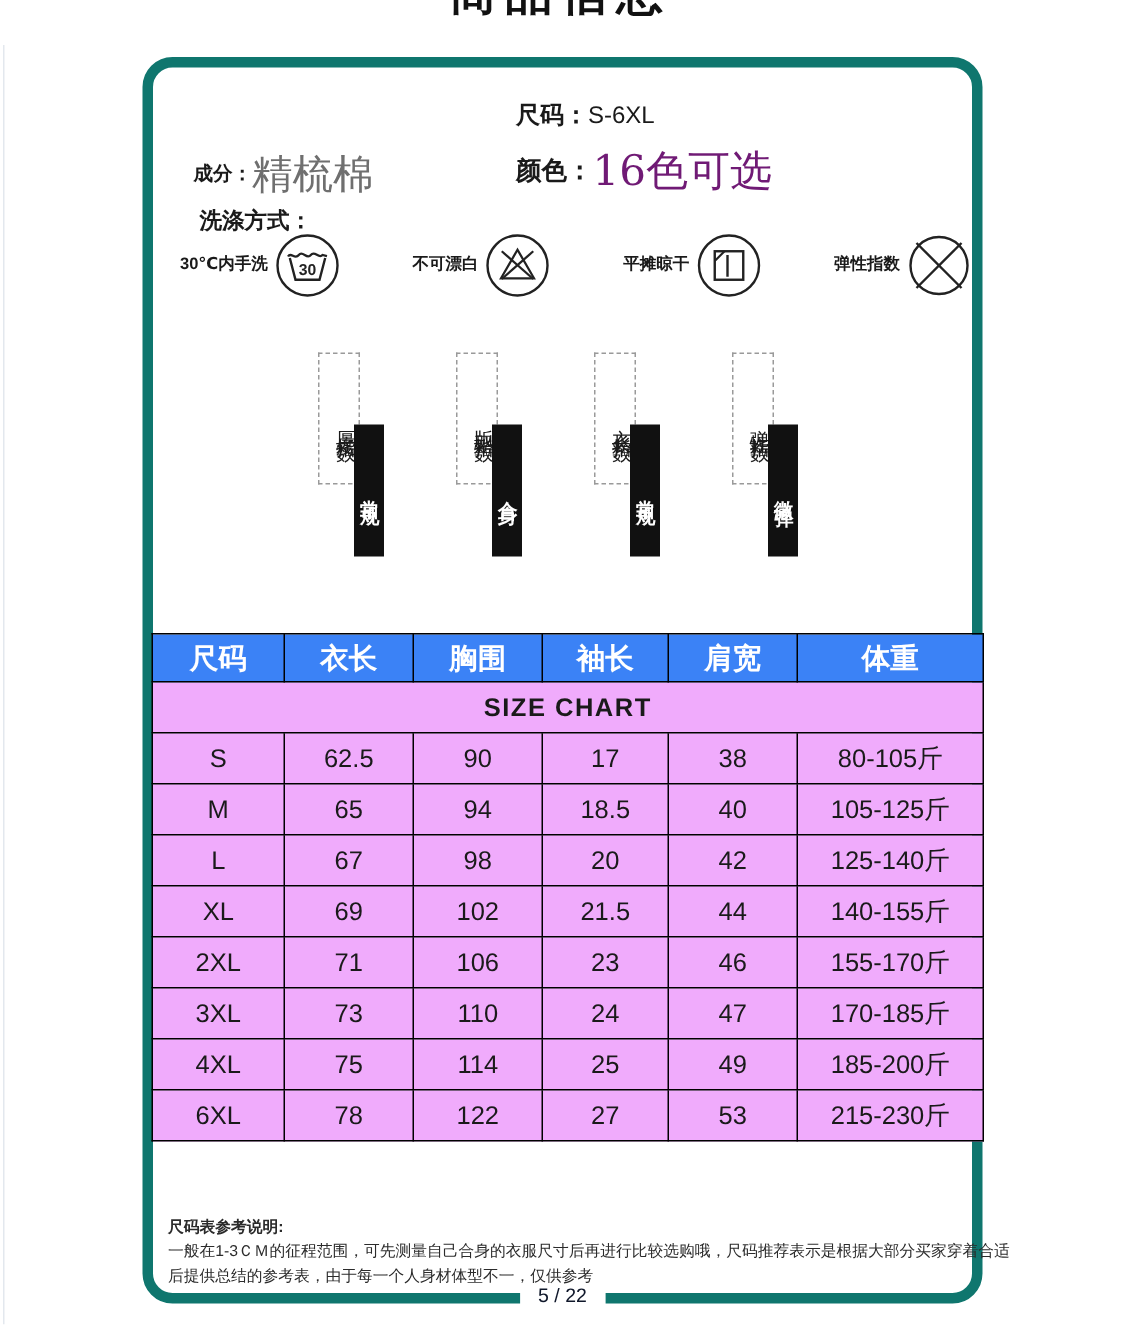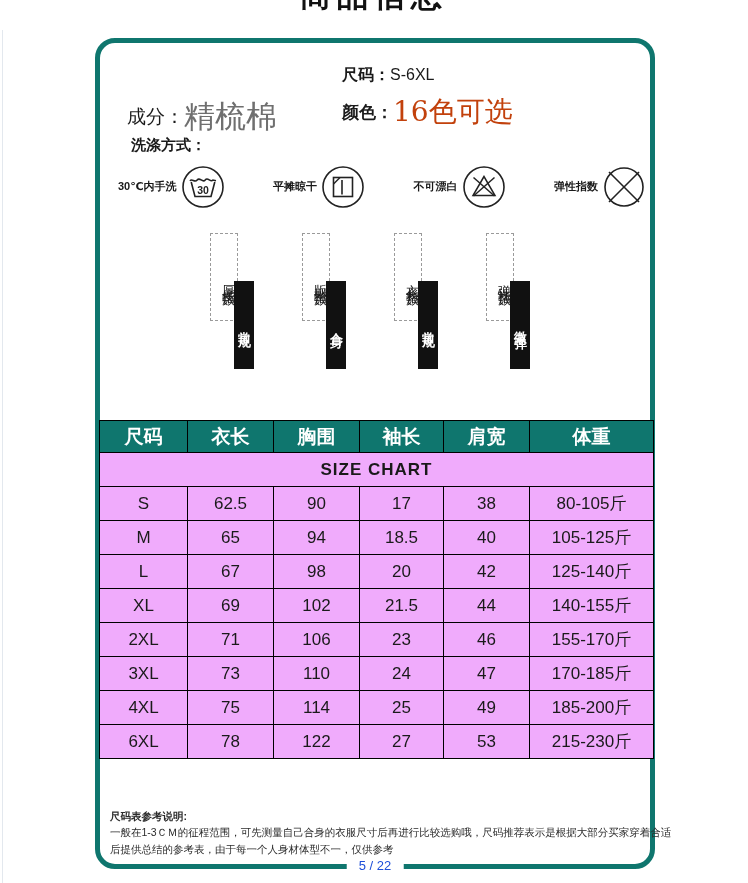--- a/index.html
+++ b/index.html
@@ -8,36 +8,36 @@
   .page { position:relative; width:748px; height:883px; background:#fff; }
   .edge-line { position:absolute; left:2px; top:30px; bottom:0; width:1px; background:#e3e8ee; }
 
   
   .cut-title { position:absolute; top:0; left:0; width:100%; height:13px; overflow:hidden; }
   .cut-title span { display:block; text-align:center; font-size:31px; font-weight:bold;
     letter-spacing:6px; transform:translateY(-25px); color:#111; }
 
   
   .card { position:absolute; left:95px; top:38px; width:560px; height:831px;
-    border:5px solid #0f766e; border-radius:20px; background:#fff; }
+    border:7px solid #0f766e; border-radius:20px; background:#fff; }
 
   .size-row  { position:absolute; left:242px; top:22px; font-size:16px; }
   .size-row .lbl { font-weight:bold; }
   .comp-row  { position:absolute; left:27px; top:53px; }
-  .comp-row .lbl { font-weight:normal; font-size:19px; vertical-align:middle; }
+  .comp-row .lbl { font-weight:bold; font-size:13px; vertical-align:middle; }
   .comp-row .val { font-family:Liberation Sans, sans-serif;
-    font-size:31px; color:#6f6f6f; vertical-align:middle; }
+    font-size:27px; color:#6f6f6f; vertical-align:middle; }
   .color-row { position:absolute; left:242px; top:50px; }
   .color-row .lbl { font-weight:bold; font-size:17px; vertical-align:middle;font-family:Liberation Mono, monospace; }
   .color-row .val { font-family:"DejaVu Serif","Liberation Serif",serif;
-    font-size:28px; color:#c2410c; vertical-align:middle; }
+    font-size:28px; color:#701a75; vertical-align:middle; }
   .wash-label { position:absolute; left:31px; top:93px; font-size:15px; font-weight:bold; }
 
   
-  .icons-row { position:absolute; left:18px; top:122px; width:528px;
+  .icons-row { position:absolute; left:18px; top:110px; width:528px;
     display:flex; align-items:center; justify-content:space-between; }
   .care-item { display:flex; align-items:center; gap:4px; }
   .care-item .care-label { font-size:11px; font-weight:bold; line-height:1.25; text-align:center; white-space:nowrap; }
   .care-item svg { display:block; }
 
   
   .index-row { position:absolute; left:110px; top:190px; display:flex; gap:48px; }
   .index-group { position:relative; width:44px; height:138px; }
   .index-name { position:absolute; left:0; top:0; width:28px; height:88px;
     border:1px dashed #9a9a9a; background:#fff;
@@ -48,33 +48,33 @@
     background:#111; color:#fff; z-index:2;
     writing-mode:vertical-rl; text-orientation:upright;
     font-size:13px; letter-spacing:4px; font-weight:bold;
     display:flex; align-items:center; justify-content:center; }
 
   
   .chart-wrap { position:absolute; left:-1px; top:377px; width:554px; }
   table.size-chart { border-collapse:collapse; width:554px; table-layout:fixed; }
   .size-chart td, .size-chart th { border:1.5px solid #000; text-align:center; vertical-align:middle; }
   .chart-title-cell { height:42px; font-size:21px; font-weight:bold; letter-spacing:1px; background:#fff; }
-  .size-chart thead th { background:#0f766e; color:#fff; font-size:19px; font-weight:bold; height:32px; }
+  .size-chart thead th { background:#3b82f6; color:#fff; font-size:19px; font-weight:bold; height:32px; }
   .size-chart tbody td { height:34px; font-size:17px; background:#f0abfc; }
   col.c1{width:88px} col.c2{width:86px} col.c3{width:86px}
   col.c4{width:84px} col.c5{width:86px} col.c6{width:124px}
 
   
   .notes { position:absolute; left:10px; top:765px; width:545px; font-size:10.5px;
     line-height:1.55; color:#2b2b2b; white-space:nowrap; }
   .notes .nt { font-weight:bold; }
 
   
   .page-num { position:absolute; left:50%; bottom:-9px; transform:translateX(-50%);
-    background:#fff; padding:0 12px; font-size:13px; color:#1d4ed8; }
+    background:#fff; padding:0 12px; font-size:13px; color:#0f172a; }
 </style>
 </head>
 <body>
 
 <div class="page">
   <div class="edge-line"></div>
 
   <div class="cut-title">
     <span>商品信息</span>
   </div>
@@ -101,36 +101,36 @@
         <span class="care-label">30℃内手洗</span>
         <svg width="44" height="44" viewBox="0 0 44 44">
           <circle cx="22" cy="22" r="20" fill="none" stroke="#222" stroke-width="1.6"></circle>
           <path d="M9 16 C11 12.5,13.5 18.5,16.2 15 C18.8 11.5,21.5 18.5,24.2 15 C26.8 11.5,29.5 18,32 15 L35 15.7" fill="none" stroke="#222" stroke-width="1.5"></path>
           <path d="M10.2 17 L14 31.5 L30 31.5 L33.8 17" fill="none" stroke="#222" stroke-width="1.6"></path>
           <text x="22" y="28.5" text-anchor="middle" font-size="10.5" font-weight="bold" fill="#222">30</text>
         </svg>
       </div>
 
       <div class="care-item">
+        <span class="care-label">不可漂白</span>
+        <svg width="44" height="44" viewBox="0 0 44 44">
+          <circle cx="22" cy="22" r="20" fill="none" stroke="#222" stroke-width="1.6"></circle>
+          <path d="M22 11.5 L11 30.5 L33 30.5 Z" fill="none" stroke="#222" stroke-width="1.5"></path>
+          <line x1="11.5" y1="12.5" x2="32.5" y2="31" stroke="#222" stroke-width="1.5"></line>
+          <line x1="32.5" y1="12.5" x2="11.5" y2="31" stroke="#222" stroke-width="1.5"></line>
+        </svg>
+      </div>
+
+      <div class="care-item">
         <span class="care-label">平摊晾干</span>
         <svg width="44" height="44" viewBox="0 0 44 44">
           <circle cx="22" cy="22" r="20" fill="none" stroke="#222" stroke-width="1.6"></circle>
           <rect x="12.5" y="12.5" width="19" height="19" fill="none" stroke="#222" stroke-width="1.6"></rect>
           <line x1="12.5" y1="19" x2="19" y2="12.5" stroke="#222" stroke-width="1.4"></line>
           <line x1="21" y1="15" x2="21" y2="29.5" stroke="#222" stroke-width="1.6"></line>
-        </svg>
-      </div>
-
-      <div class="care-item">
-        <span class="care-label">不可漂白</span>
-        <svg width="44" height="44" viewBox="0 0 44 44">
-          <circle cx="22" cy="22" r="20" fill="none" stroke="#222" stroke-width="1.6"></circle>
-          <path d="M22 11.5 L11 30.5 L33 30.5 Z" fill="none" stroke="#222" stroke-width="1.5"></path>
-          <line x1="11.5" y1="12.5" x2="32.5" y2="31" stroke="#222" stroke-width="1.5"></line>
-          <line x1="32.5" y1="12.5" x2="11.5" y2="31" stroke="#222" stroke-width="1.5"></line>
         </svg>
       </div>
 
 
       <div class="care-item">
         <span class="care-label">弹性指数</span>
         <svg width="44" height="44" viewBox="0 0 44 44">
           <circle cx="22" cy="22" r="19" fill="none" stroke="#222" stroke-width="1.6"></circle>
           <line x1="7" y1="7" x2="37" y2="37" stroke="#222" stroke-width="1.6"></line>
           <line x1="37" y1="7" x2="7" y2="37" stroke="#222" stroke-width="1.6"></line>

